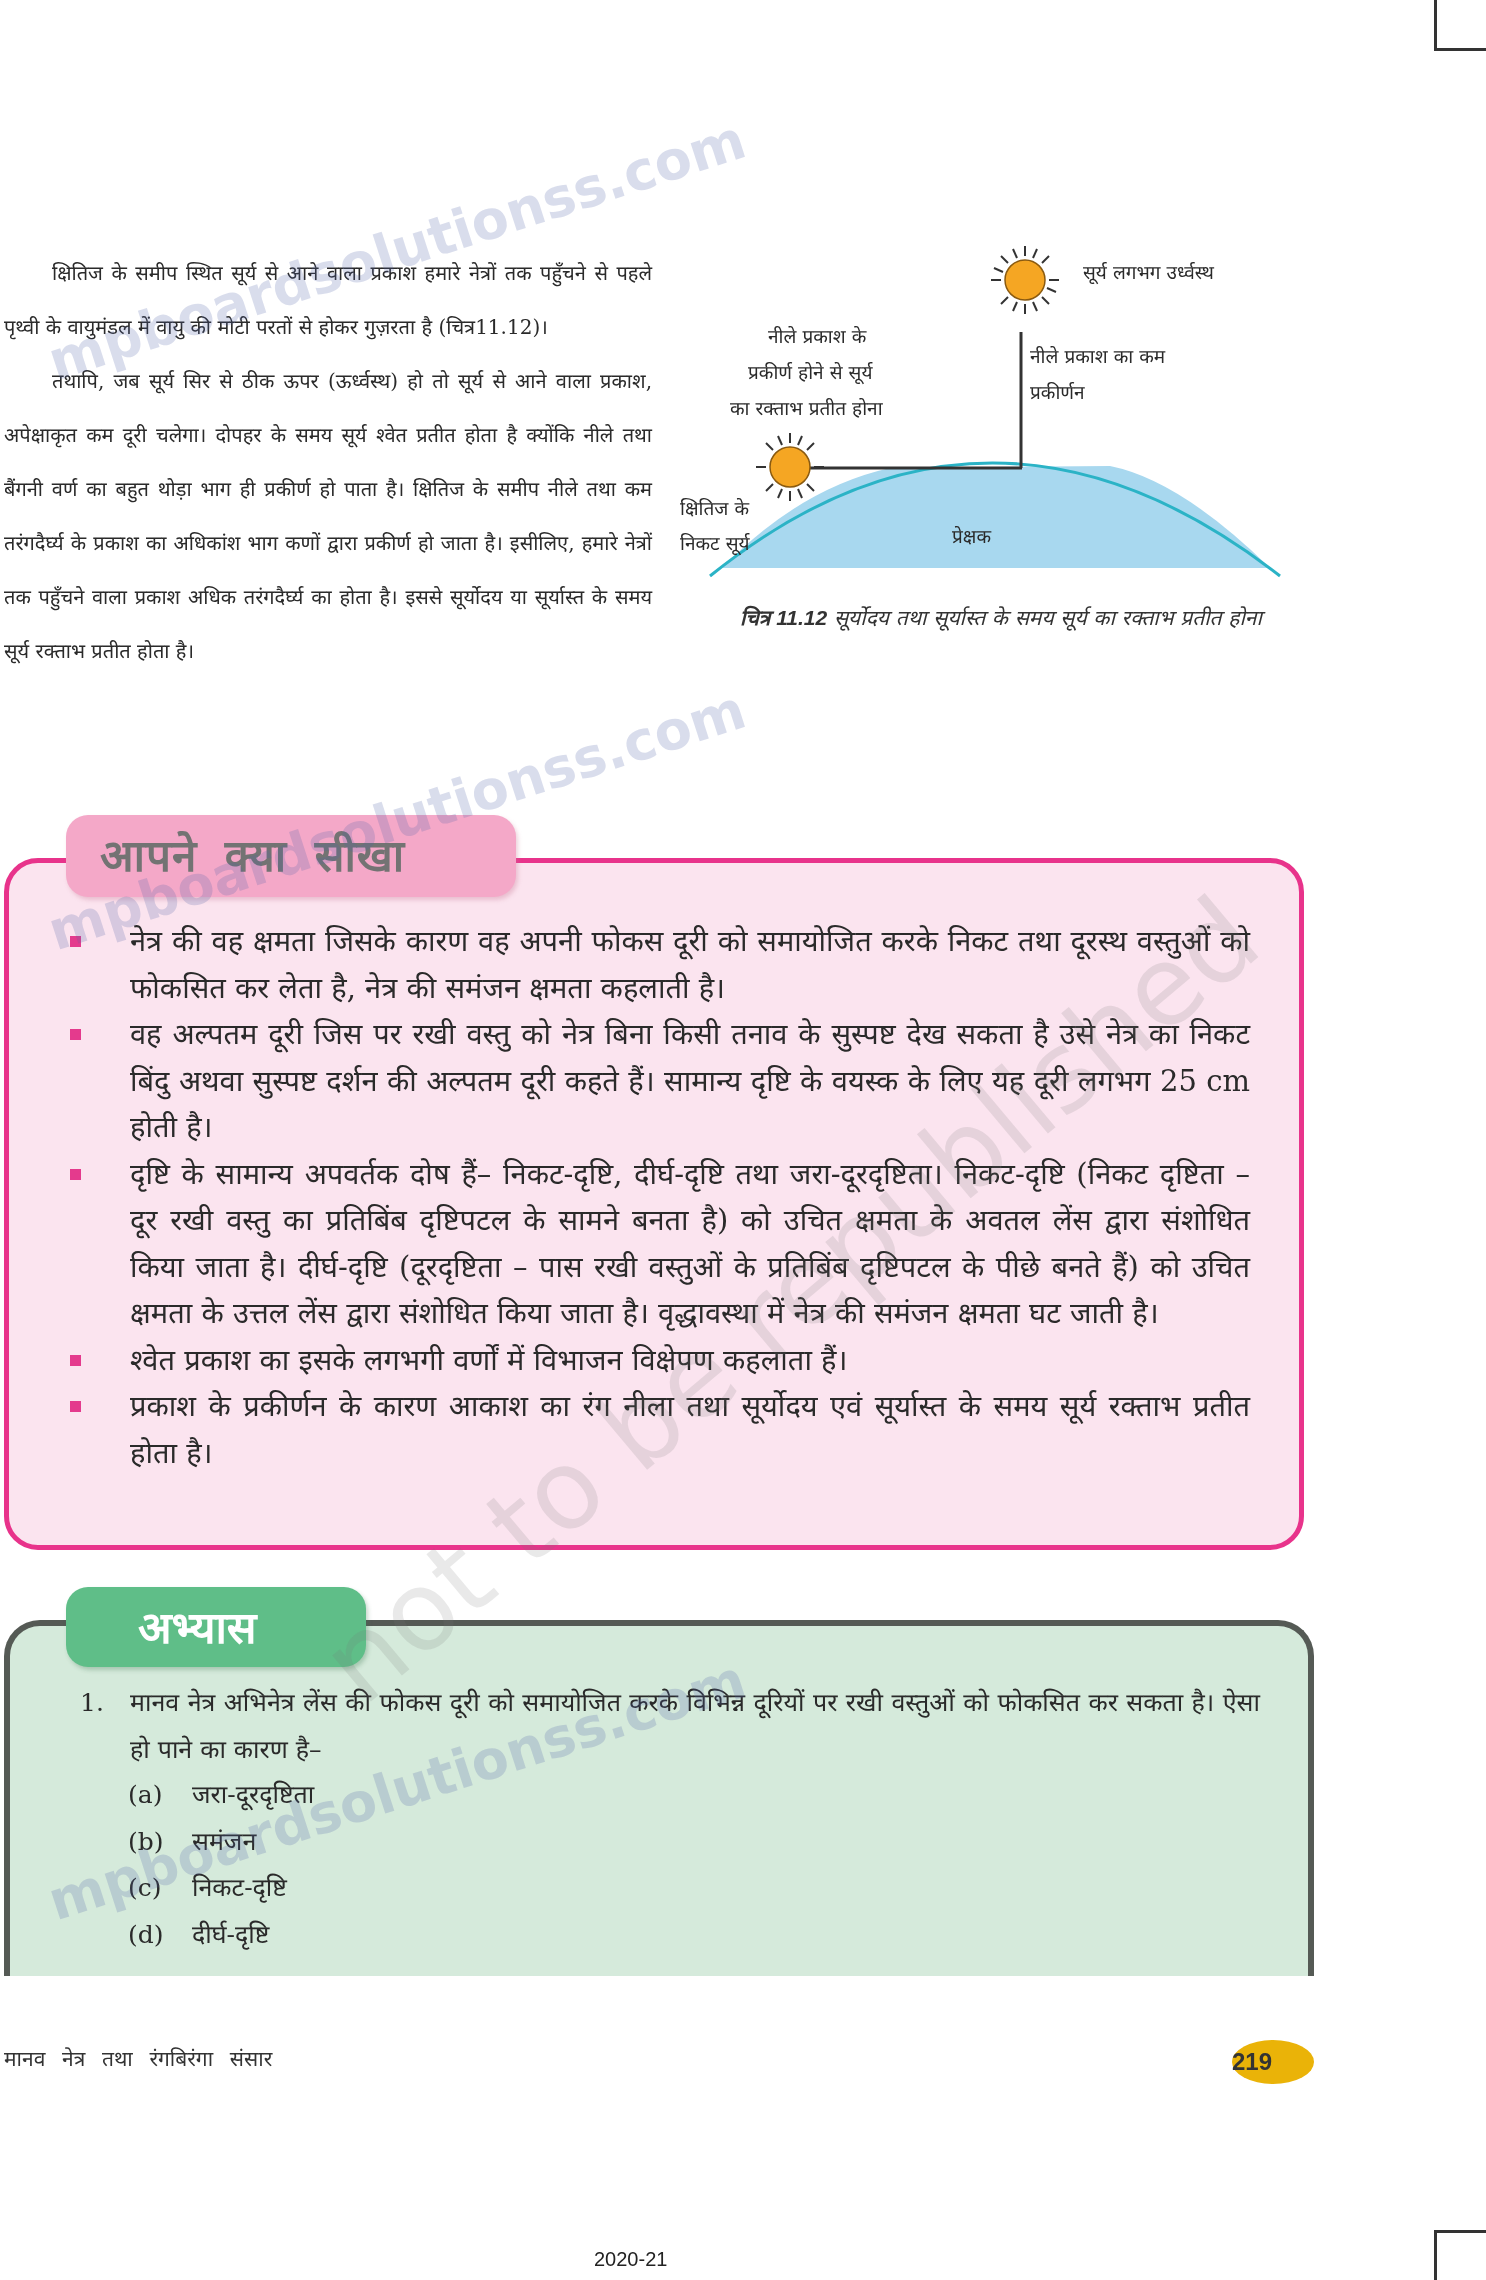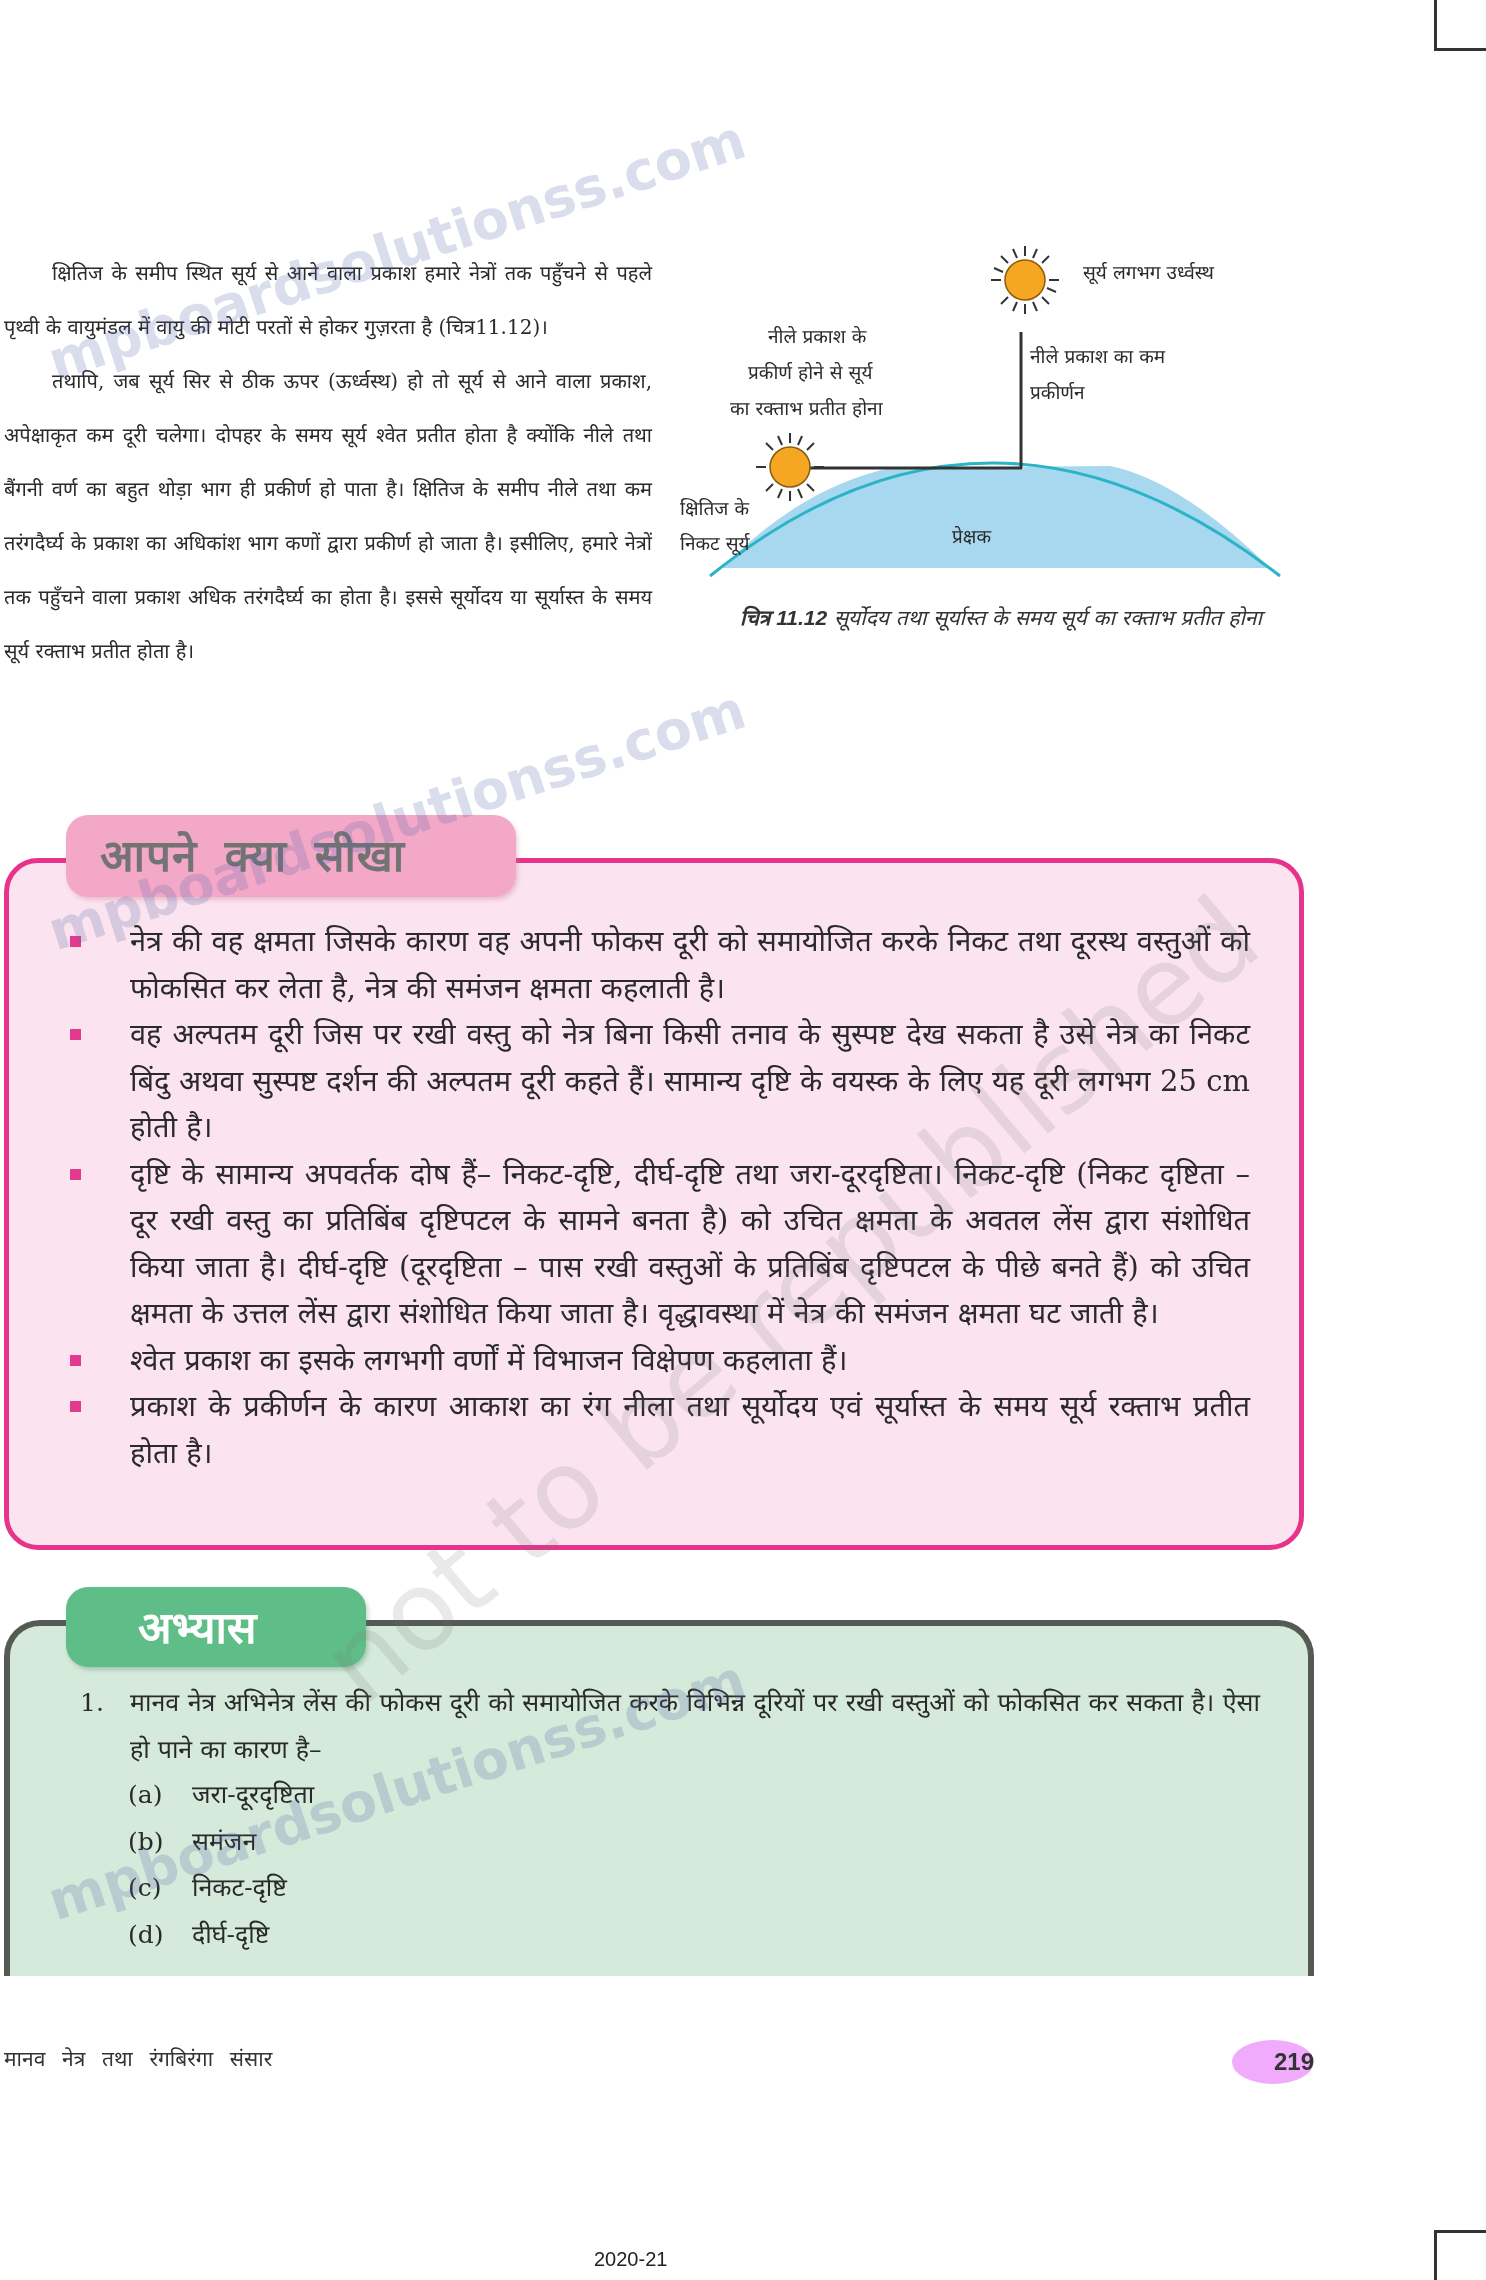--- a/index.html
+++ b/index.html
@@ -70,23 +70,23 @@
   .question .qnum { position: absolute; left: 0; top: 0; }
   .question .qtext { margin-left: 50px; text-align: justify; }
   .options { position: absolute; left: 128px; top: 1772px; margin: 0; padding: 0; list-style: none; }
   .options li { font-size: 25px; line-height: 46.5px; }
   .options .opt-key { display: inline-block; width: 64px; }
 
   
   .footer-title { position: absolute; left: 4px; top: 2044px; font-size: 21px; color: #333; word-spacing: 10px; }
   .page-num {
     position: absolute; left: 1232px; top: 2040px; width: 82px; height: 44px;
-    border-radius: 50%; background: #f0abfc;
+    border-radius: 50%; background: #eab308;
     font-family: "Liberation Sans", sans-serif; font-weight: bold; font-size: 24px; color: #333;
-    text-align: right; line-height: 44px;
+    text-align: left; line-height: 44px;
   }
   .year { position: absolute; left: 594px; top: 2204px; font-family: "Liberation Sans", sans-serif; font-size: 20px; color: #222; margin-top: 44px; }
 
   
   .watermark {
     position: absolute; font-family: "DejaVu Sans", sans-serif; font-weight: bold;
     color: rgba(80, 100, 170, 0.22); white-space: nowrap; pointer-events: none;
     transform-origin: left bottom;
   }
   .watermark.gray { color: rgba(120, 120, 120, 0.16); font-weight: normal; }

